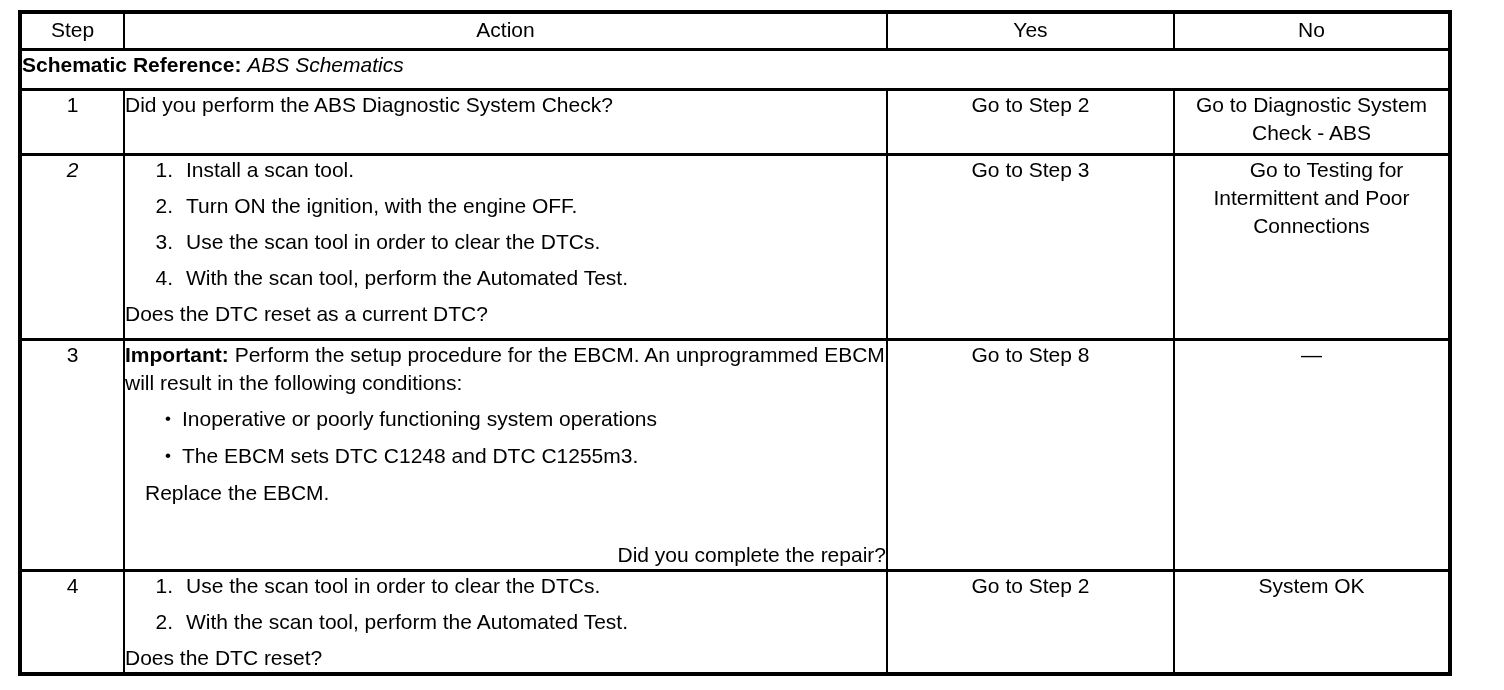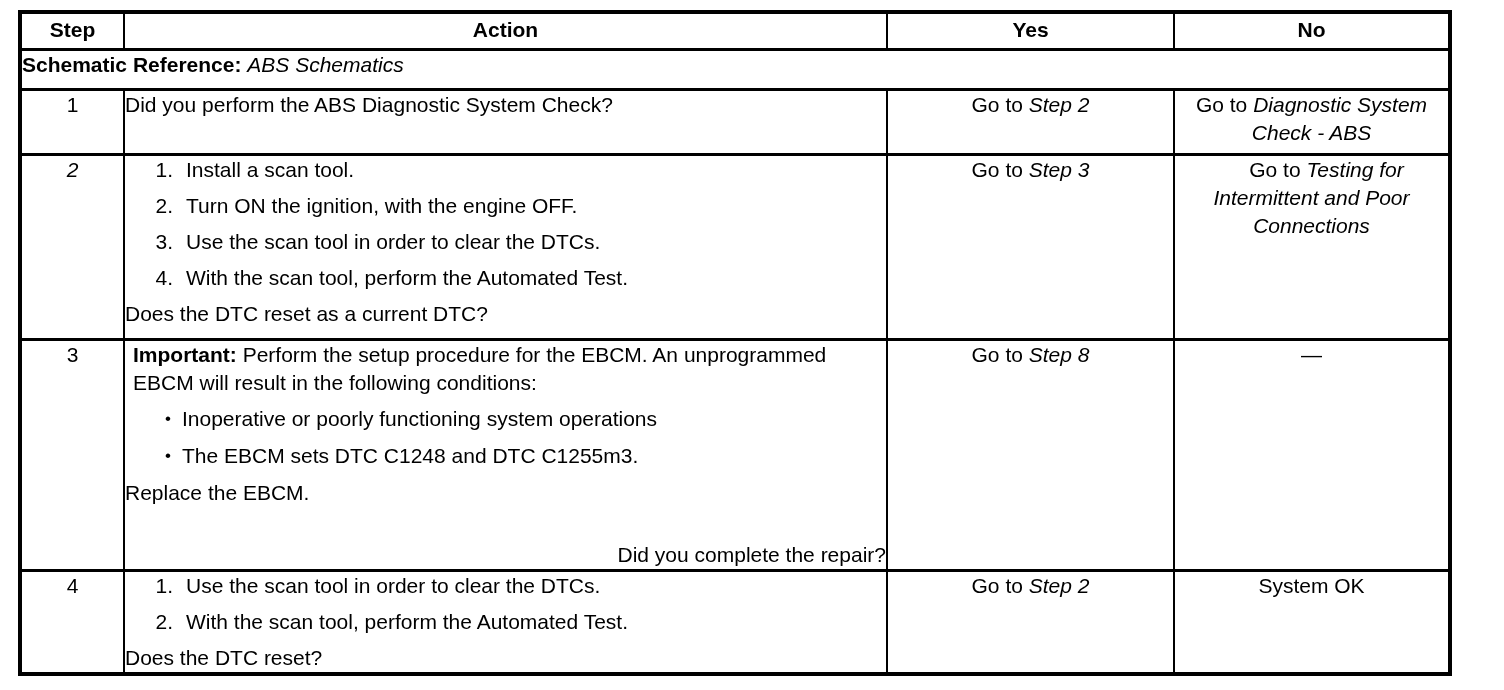--- a/index.html
+++ b/index.html
@@ -25,21 +25,21 @@
     border: 2px solid #000;
     border-top-width: 3px;
     border-bottom-width: 3px;
     vertical-align: top;
     font-size: 21px;
     line-height: 28px;
     padding: 0;
     overflow: hidden;
   }
   th.hdr {
-    font-weight: bold;
+    font-weight: normal;
     text-align: center;
     vertical-align: middle;
     font-size: 21px;
     padding: 2px 0 4px 0;
   }
   .schematic-cell {
     vertical-align: middle;
     padding: 4px 0 6px 14px;
     font-size: 21px;
   }
@@ -69,23 +69,23 @@
   .bullet-item {
     display: flex;
     margin-left: 40px;
     margin-bottom: 9px;
   }
   .bullet-item .dot {
     flex: none;
     padding-right: 11px;
     font-size: 17px;
   }
-  .important-para { margin-bottom: 8px; margin-left: 8px; }
+  .important-para { margin-bottom: 8px; }
   .important-para .imp { font-weight: bold; }
-  .statement { margin-top: 6px; }
+  .statement { margin-top: 6px; margin-left: 20px; }
   .question-late { margin-top: 34px; text-align: right; }
   .yes-cell {
     vertical-align: bottom;
     text-align: center;
     padding: 0 4px 7px 4px;
   }
   .no-cell-mid-center {
     vertical-align: middle;
     text-align: center;
     padding: 2px 10px 6px 10px;
@@ -95,21 +95,21 @@
     text-align: center;
     padding: 2px 8px 4px 11px;
     text-indent: 30px;
   }
   .no-cell-mid-left .wrapfix { display: inline; }
   .no-cell-bottom {
     vertical-align: bottom;
     text-align: center;
     padding: 0 4px 7px 4px;
   }
-  .goto-link { font-style: italic; }
+  .goto-link { }
   .dash { font-size: 21px; }
 </style>
 </head>
 <body>
 
 <table class="doc-table">
   <colgroup>
     <col style="width:104px">
     <col style="width:763px">
     <col style="width:287px">

